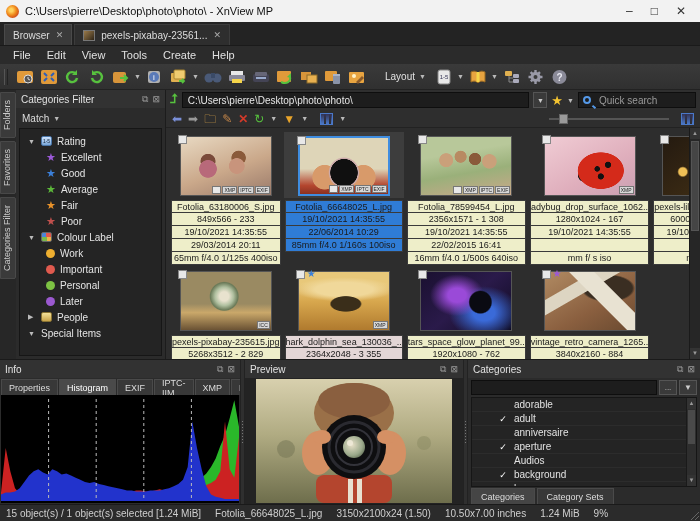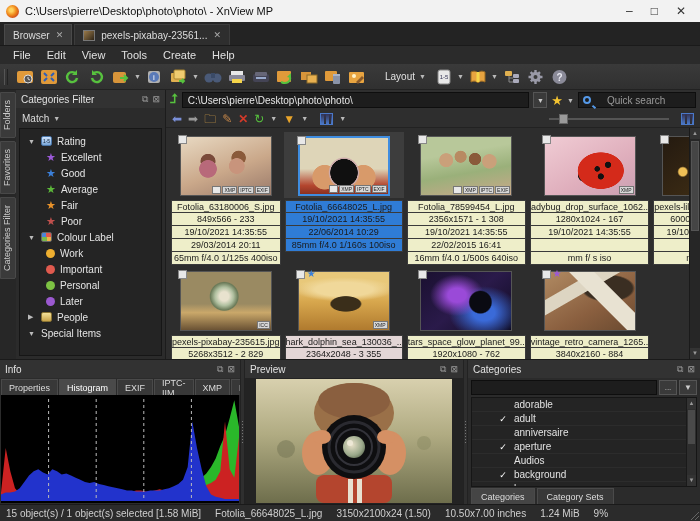--- a/index.html
+++ b/index.html
@@ -61,21 +61,21 @@
 
   
   .main-col { flex:1 1 auto; display:flex; flex-direction:column; min-width:0; }
 
   
   .addr-row { height:20px; display:flex; align-items:center; gap:4px; padding:1px 4px; background:#2f2f2f; flex:0 0 auto; }
   .up-arrow { color:#57c23e; font-size:13px; font-weight:bold; transform:translateY(-1px); }
   .addr-box { flex:1 1 auto; height:16px; background:#1d1d1d; border:1px solid #0e0e0e; color:#e6e6e6; font-size:10px; display:flex; align-items:center; padding:0 5px; }
   .addr-dd { width:14px; height:16px; background:#3a3a3a; border:1px solid #555; color:#ccc; font-size:7px; display:flex; align-items:center; justify-content:center; }
   .fav-star { color:#f4c431; font-size:13px; }
-  .qsearch { width:118px; height:16px; background:#1d1d1d; border:1px solid #0e0e0e; display:flex; align-items:center; gap:16px; padding:0 4px; }
+  .qsearch { width:118px; height:16px; background:#1d1d1d; border:1px solid #0e0e0e; display:flex; align-items:center; gap:8px; padding:0 4px; }
   .mag { width:8px; height:8px; border:2px solid #5599e8; border-radius:50%; position:relative; }
   .mag::after { content:""; position:absolute; width:4px; height:2px; background:#5599e8; transform:rotate(40deg); left:7px; top:8px; }
   .qs-ph { color:#9a9a9a; font-size:10px; }
 
   
   .btb { height:18px; display:flex; align-items:center; gap:6px; padding:0 6px; background:#2e2e2e; border-bottom:1px solid #222; flex:0 0 auto;}
   .bicon { font-size:12px; line-height:12px; }
   .slider { width:120px; height:2px; background:#555; margin-left:auto; position:relative; }
   .slider .knob { position:absolute; left:10px; top:-4px; width:9px; height:10px; background:#9a9a9a; border:1px solid #666; }
   .grid-ico { width:13px; height:12px; border:1px solid #4a78c8; background:
@@ -760,21 +760,21 @@
         </div>
       </div>
       <div class="cat-tabs">
         <div class="cat-tab active">Categories</div>
         <div class="cat-tab">Category Sets</div>
       </div>
     </div>
   </div>
 
   <div class="statusbar">
-    <span>15 object(s) / 1 object(s) selected [1.58 MiB]</span>
+    <span>15 object(s) / 1 object(s) selected [1.24 MiB]</span>
     <span>Fotolia_66648025_L.jpg</span>
     <span>3150x2100x24 (1.50)</span>
     <span>10.50x7.00 inches</span>
     <span>1.24 MiB</span>
     <span>9%</span>
     <span class="resize-grip"></span>
   </div>
 </div>
 
 </body></html>

